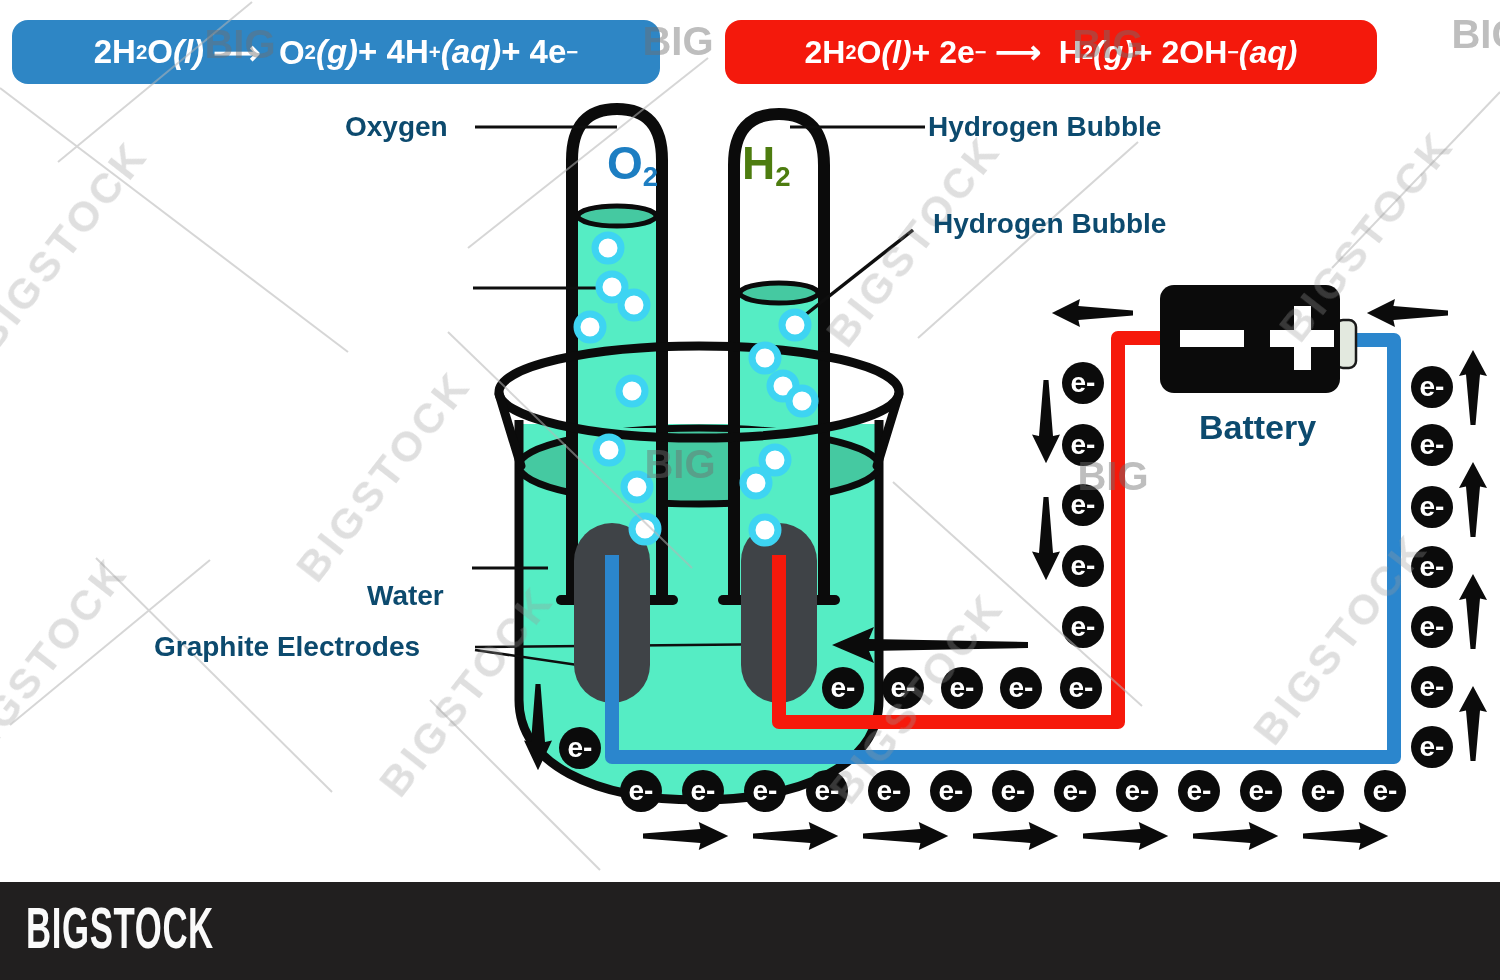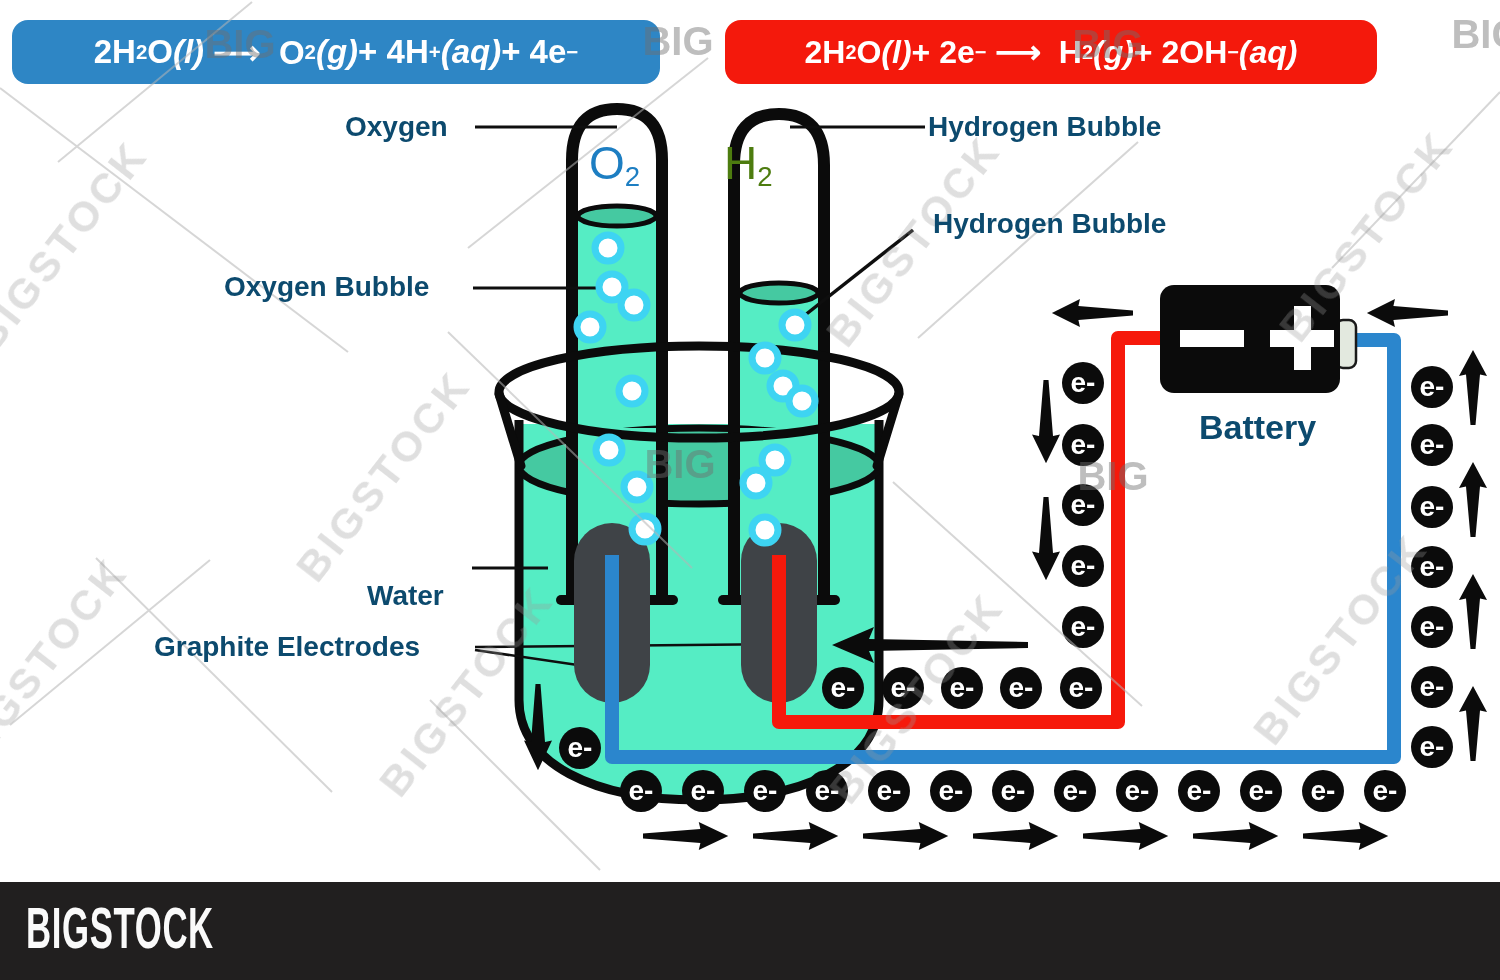--- a/index.html
+++ b/index.html
@@ -9,21 +9,21 @@
   .eqbox{position:absolute;top:20px;height:64px;border-radius:16px;display:flex;
          align-items:center;justify-content:center;color:#fff;font-weight:bold;
          font-size:33px;white-space:nowrap;z-index:1;}
   .eqbox sub{font-size:.62em;vertical-align:-.3em;}
   .eqbox sup{font-size:.62em;vertical-align:.55em;}
   #eq-blue{left:12px;width:648px;background:#2E86C5;}
   #eq-red{left:725px;width:652px;background:#F4190C;font-size:32px;}
   
   .lbl{position:absolute;font-weight:bold;font-size:28px;color:#0c4a6e;
        white-space:nowrap;z-index:3;}
-  .gaslbl{position:absolute;font-weight:normal;font-size:46px;z-index:3;}
+  .gaslbl{position:absolute;font-weight:bold;font-size:46px;z-index:3;margin-left:18px;}
   .gaslbl sub{font-size:.6em;vertical-align:-.25em;}
   #svgwrap{position:absolute;left:0;top:0;z-index:2;}
   svg text{font-family:"Liberation Sans",sans-serif;}
   
   .footer{position:absolute;left:0;top:882px;width:1500px;height:98px;background:#211F1F;
           z-index:4;}
   .brand{position:absolute;left:26px;top:12px;color:#fafafa;font-size:58px;font-weight:bold;
          transform:scaleX(.60);transform-origin:left center;letter-spacing:1px;}
   .fright{position:absolute;right:40px;top:15px;text-align:right;color:#eee;}
   .fid{font-size:22px;color:#e6e6e6;}
@@ -211,21 +211,20 @@
         <text x="1113" y="490">BIG</text>
         <text x="1487" y="48">BIG</text>
       </g>
     </g>
   </svg>
   </div>
 
   <div class="lbl" style="left:345px;top:111px;">Oxygen</div>
   <div class="lbl" style="left:928px;top:111px;">Hydrogen Bubble</div>
   <div class="lbl" style="left:933px;top:208px;">Hydrogen Bubble</div>
-  <div class="lbl" style="left:224px;top:271px;">Oxygen Bubble</div>
   <div class="lbl" style="left:367px;top:580px;">Water</div>
   <div class="lbl" style="left:154px;top:631px;">Graphite Electrodes</div>
   <div class="lbl" style="left:1199px;top:408px;font-size:34px;">Battery</div>
   <div class="gaslbl" style="left:589px;top:136px;color:#1D7EC2;">O<sub>2</sub></div>
   <div class="gaslbl" style="left:724px;top:136px;color:#4d7c0f;">H<sub>2</sub></div>
 
   <div class="footer">
     <div class="brand">BIGSTOCK</div>
   </div>
 

